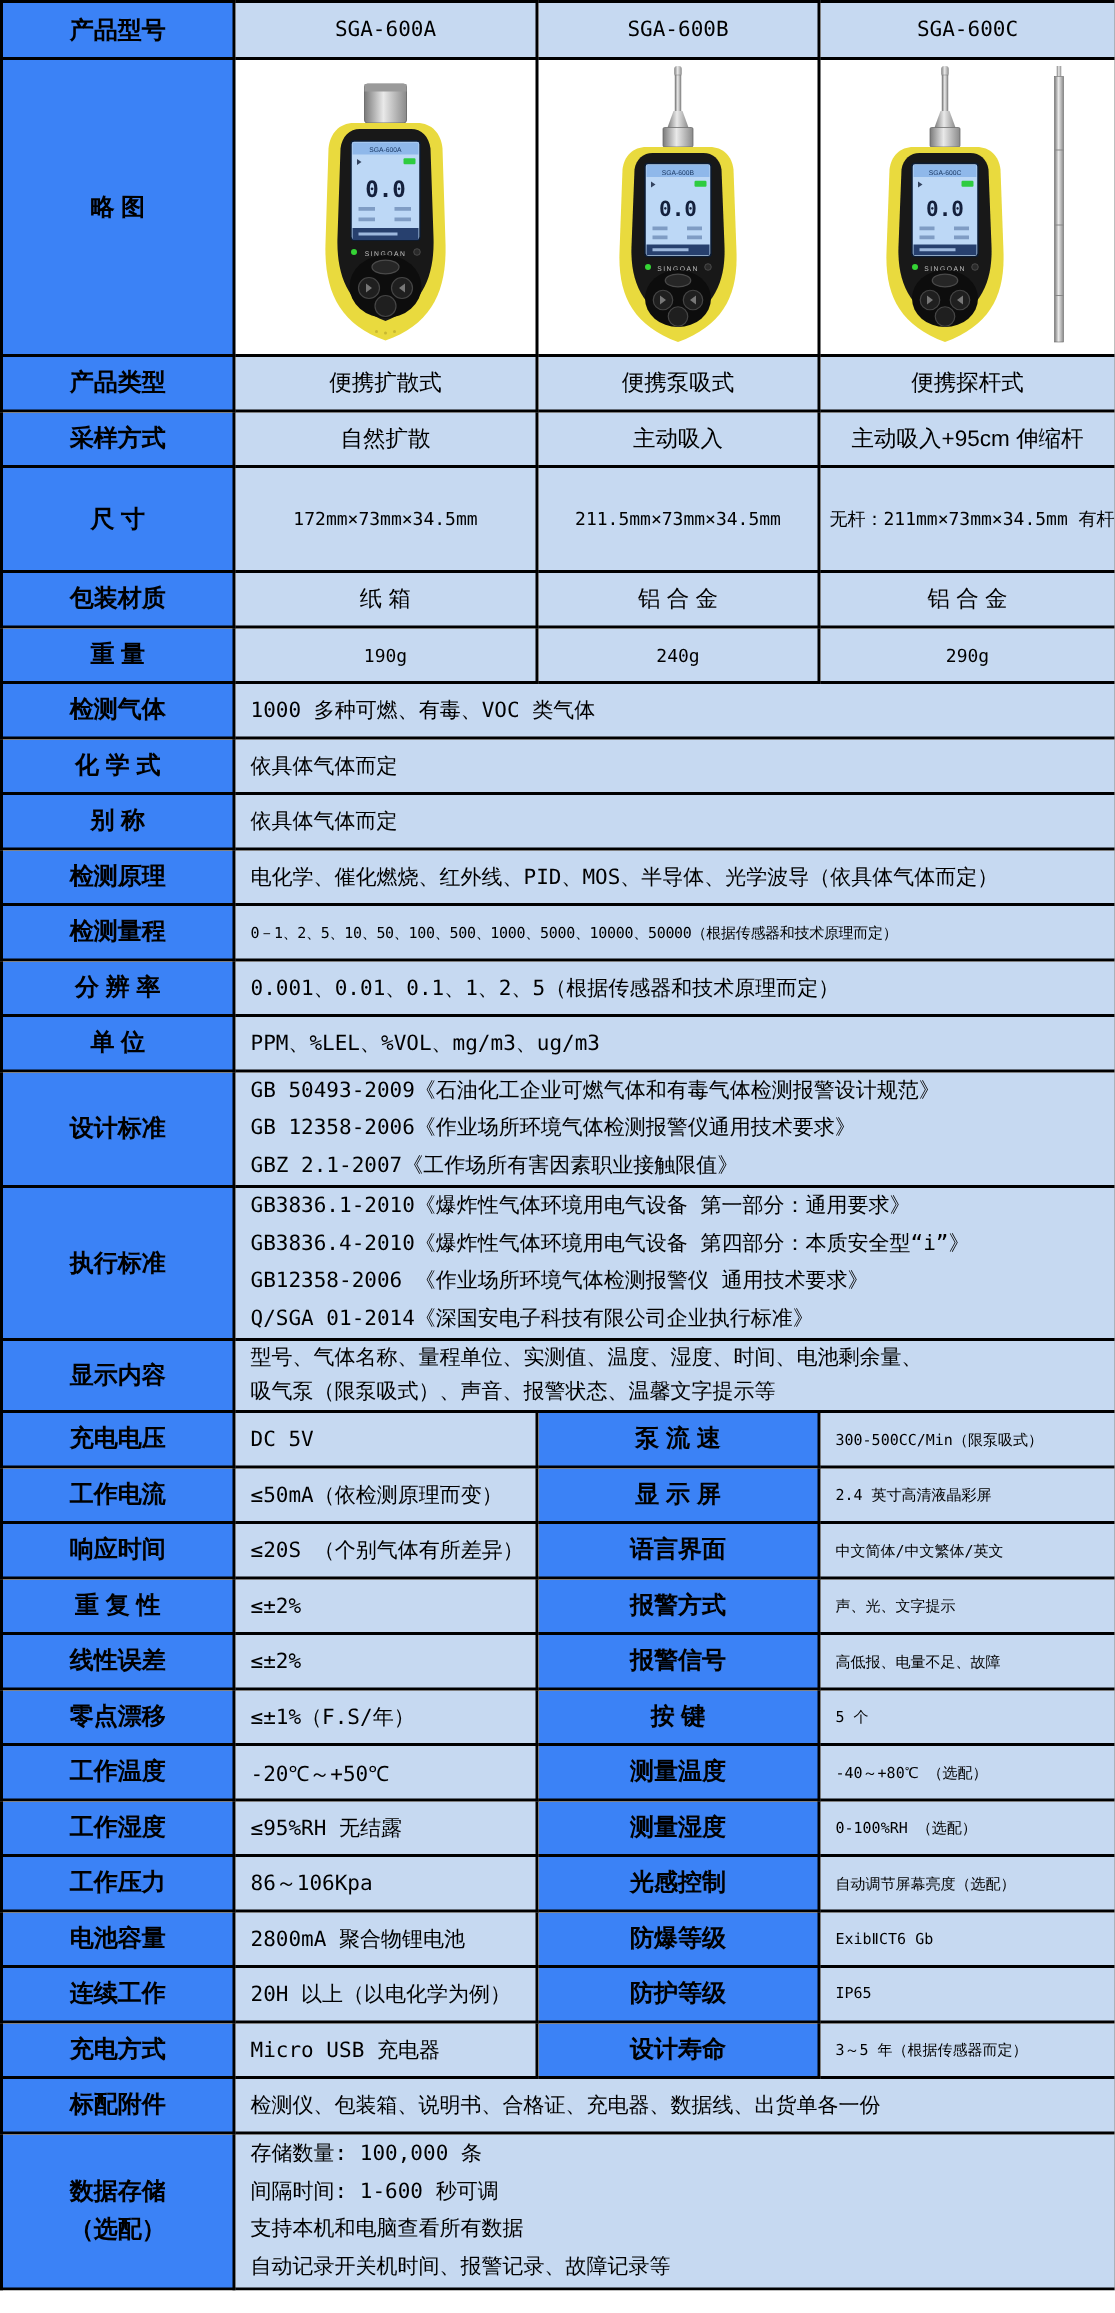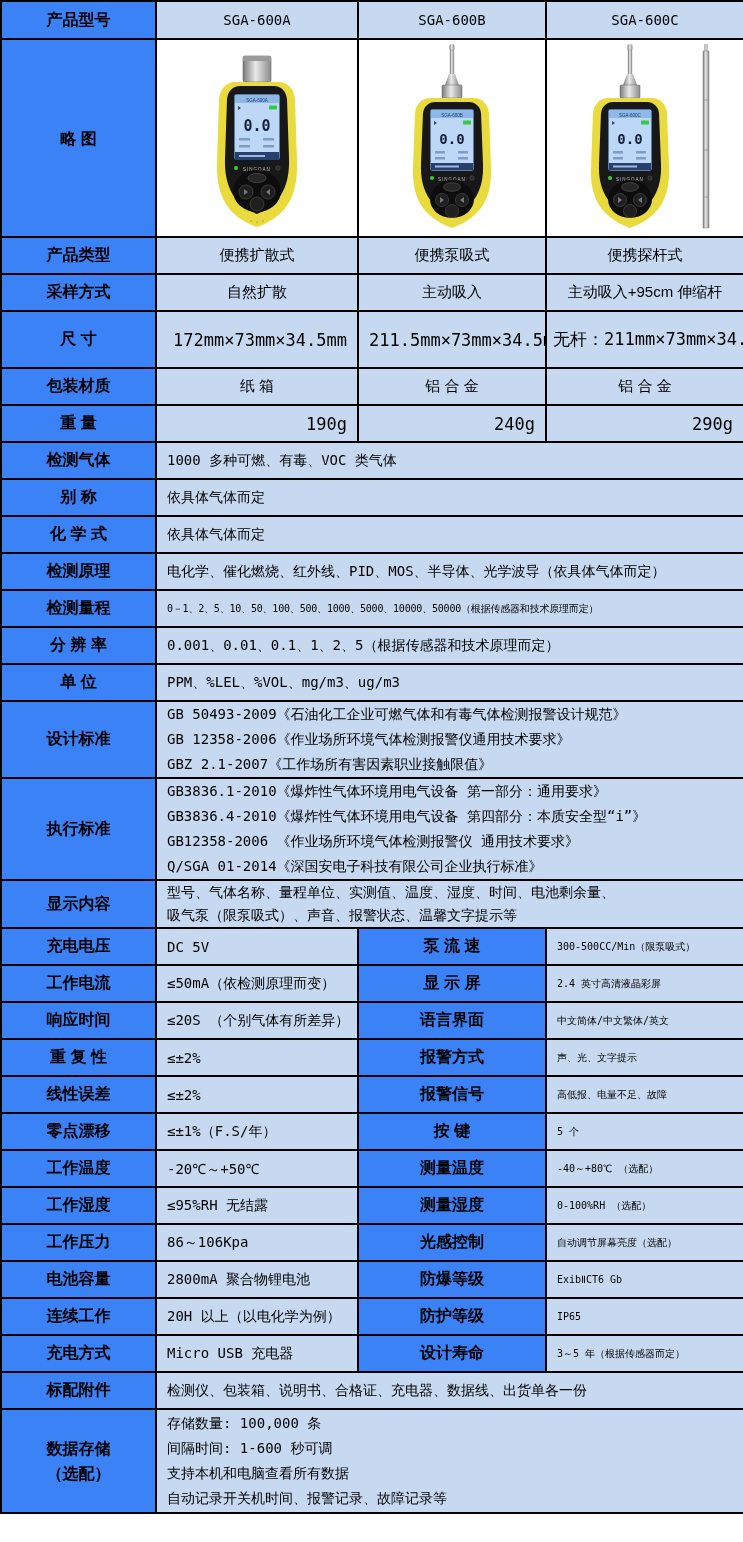--- a/index.html
+++ b/index.html
@@ -8,24 +8,24 @@
   table.spec td{border:2px solid #000;overflow:hidden;vertical-align:middle;padding:0 10px;}
   col.c0{width:155px;} col.c1{width:202px;} col.c2{width:188px;} col.c3{width:198px;}
   .lbl{background:#3b82f6;font-weight:bold;font-size:16px;text-align:center;padding:0 4px;}
   .val{background:#C6D9F1;font-size:14px;font-family:"DejaVu Sans Mono","Liberation Mono",monospace;}
   .cn{font-size:15px;font-family:"Liberation Sans","DejaVu Sans",sans-serif;}
   .c{text-align:center;padding:0 4px;}
   .pre{white-space:pre-line;line-height:25px;}
   .pre2{white-space:pre-line;line-height:23px;}
   .nowrap{white-space:nowrap;}
   .tight{font-size:10px;letter-spacing:-0.2px;}
-  .dim{font-size:17px;text-align:right;}
+  .dim{font-size:12px;}
   .white{background:#ffffff;text-align:center;padding:0;}
   .v2{font-size:10px;padding:0 6px;}
-  tr.h38{height:38px;} tr.h198{height:198px;margin-left:15px;} tr.h37{height:37px;} tr.h57{height:57px;border-radius:10px;}
+  tr.h38{height:38px;} tr.h198{height:198px;margin-left:15px;} tr.h37{height:37px;} tr.h57{height:70px;border-radius:10px;}
   tr.h77{height:77px;} tr.h101{height:101px;} tr.h49{height:33px;} tr.h104{height:104px;}
   svg{display:block;margin:0 auto;}
 </style>
 </head>
 <body>
 
 <svg width="0" height="0" style="position:absolute">
   <defs>
     <linearGradient id="met" x1="0" y1="0" x2="1" y2="0">
       <stop offset="0" stop-color="#7a7a7a"></stop>
@@ -207,25 +207,25 @@
     <td class="val dim c">190g</td>
     <td class="val dim c">240g</td>
     <td class="val dim c">290g</td>
   </tr>
 
   <tr class="h37">
     <td class="lbl">检测气体</td>
     <td class="val" colspan="3">1000 多种可燃、有毒、VOC 类气体</td>
   </tr>
   <tr class="h37">
+    <td class="lbl">化 学 式</td>
+    <td class="val" colspan="3">依具体气体而定</td>
+  </tr>
+  <tr class="h37">
     <td class="lbl">别    称</td>
-    <td class="val" colspan="3">依具体气体而定</td>
-  </tr>
-  <tr class="h37">
-    <td class="lbl">化 学 式</td>
     <td class="val" colspan="3">依具体气体而定</td>
   </tr>
   <tr class="h37">
     <td class="lbl">检测原理</td>
     <td class="val nowrap" colspan="3">电化学、催化燃烧、红外线、PID、MOS、半导体、光学波导（依具体气体而定）</td>
   </tr>
   <tr class="h37">
     <td class="lbl">检测量程</td>
     <td class="val nowrap tight" colspan="3">0－1、2、5、10、50、100、500、1000、5000、10000、50000（根据传感器和技术原理而定）</td>
   </tr>

